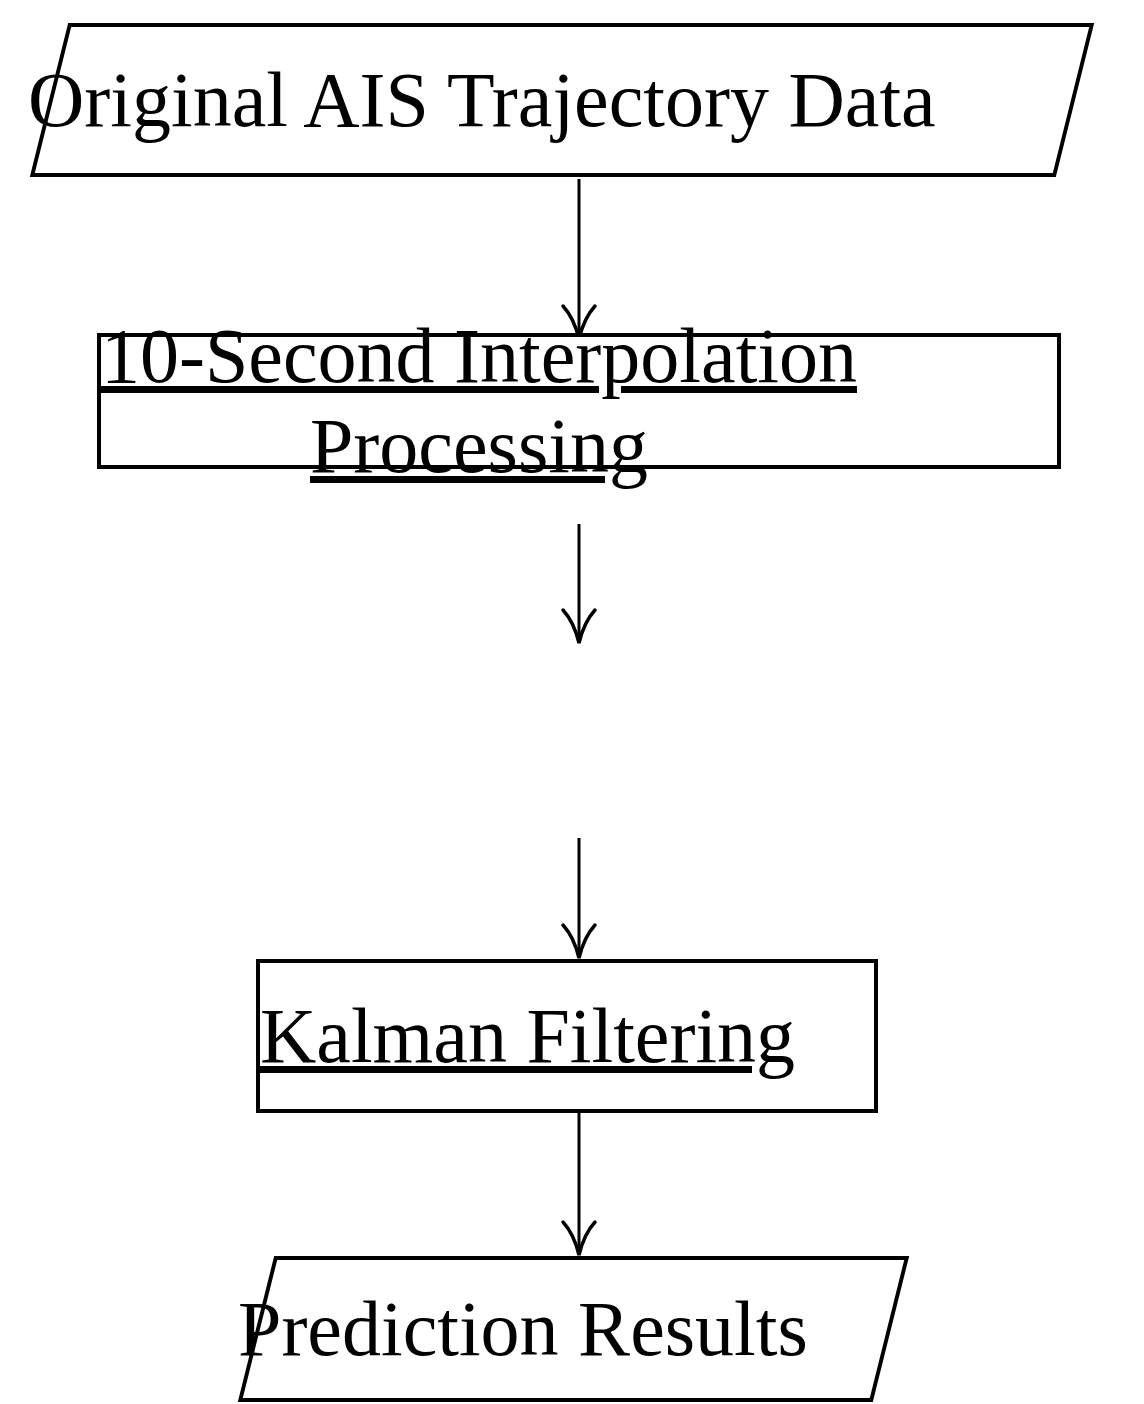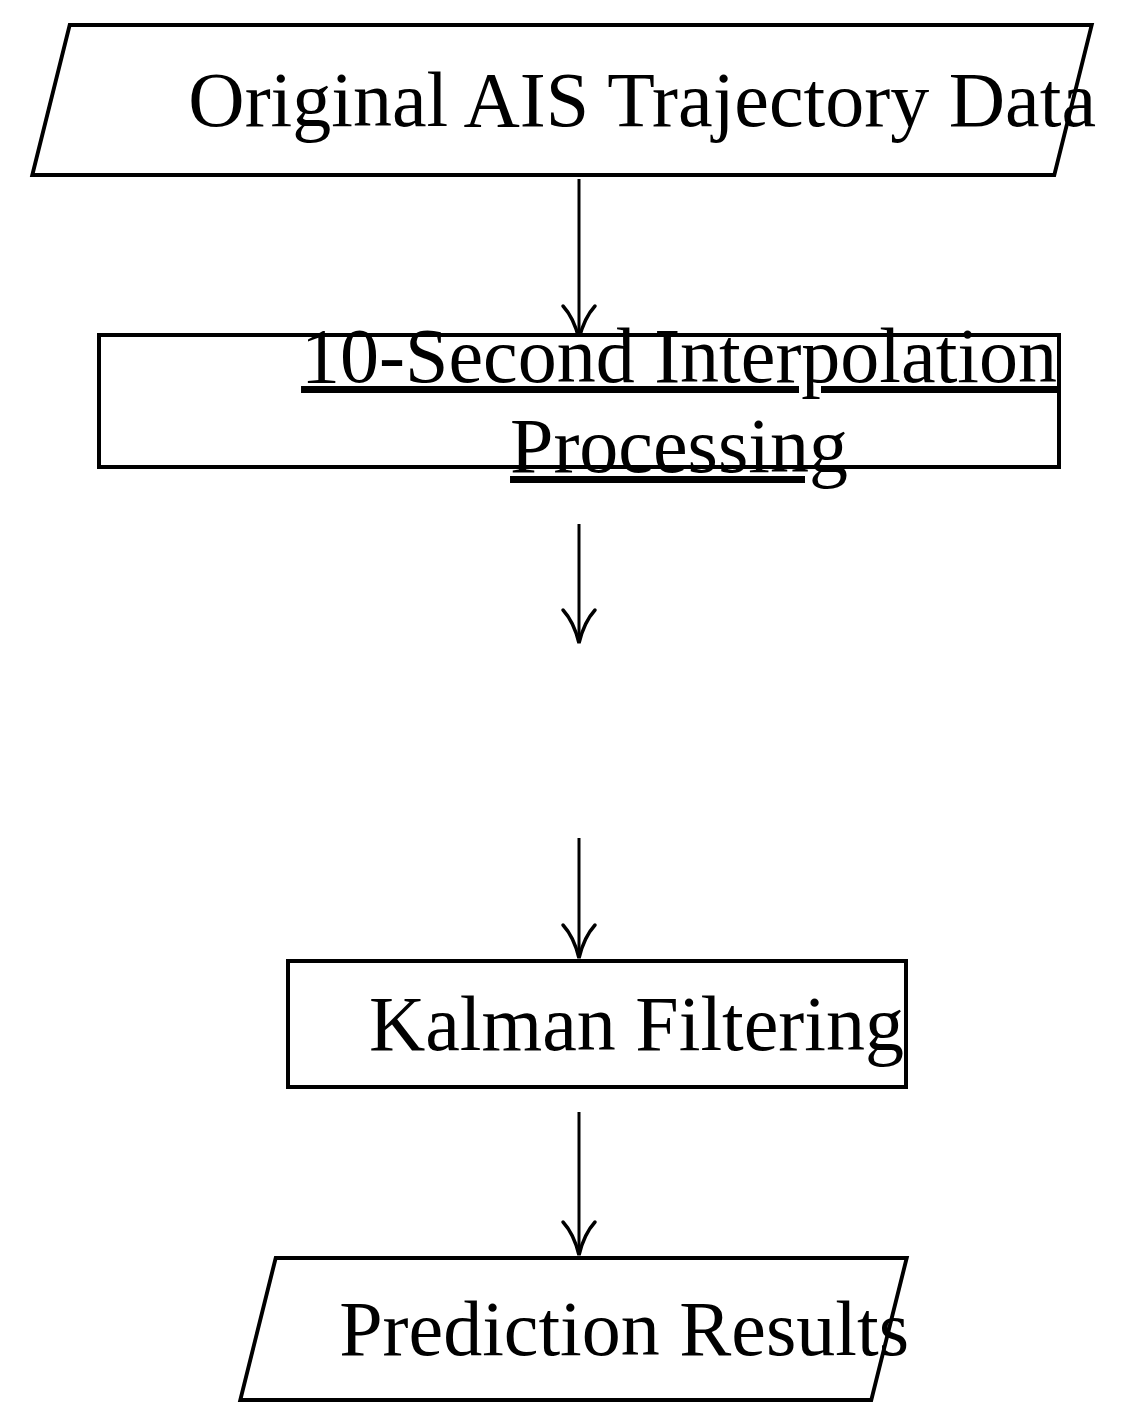--- a/index.html
+++ b/index.html
@@ -19,21 +19,21 @@
   #arrow-layer {
     position: absolute;
     left: 0; top: 0;
     width: 1144px;
     height: 1404px;
   }
   .node {
     position: absolute;
     display: flex;
     align-items: center;
-    justify-content: flex-end;
+    justify-content: flex-start;
   }
   .node .label {
     position: relative;
     z-index: 2;
     text-align: center;
     font-size: 78px;
     line-height: 1.16;
     white-space: nowrap;
   }
   .rect-node {
@@ -46,21 +46,21 @@
     top: 0; bottom: 0;
     border: 4px solid #000000;
     background: #ffffff;
     z-index: 1;
   }
   
   #node-original      { left: 28px;  top: 23px;   width: 1068px; height: 154px; }
   #node-original .shape   { left: 21px; right: 21px; transform: skewX(-14deg); }
   #node-interpolation { left: 97px;  top: 333px;  width: 964px;  height: 136px; text-decoration: underline; }
   #node-alignment     { left: 197px; top: 644px;  width: 770px;  height: 195px; }
-  #node-kalman        { left: 286px; top: 959px;  width: 622px;  height: 130px; }
+  #node-kalman        { left: 256px; top: 959px;  width: 622px;  height: 154px; text-decoration: underline; }
   #node-prediction    { left: 238px; top: 1256px; width: 671px;  height: 146px; }
   #node-prediction .shape { left: 18px; right: 18px; transform: skewX(-14deg); }
 
   .flow-line {
     stroke: #000000;
     stroke-width: 3;
     fill: none;
   }
   .flow-head {
     stroke: #000000;

